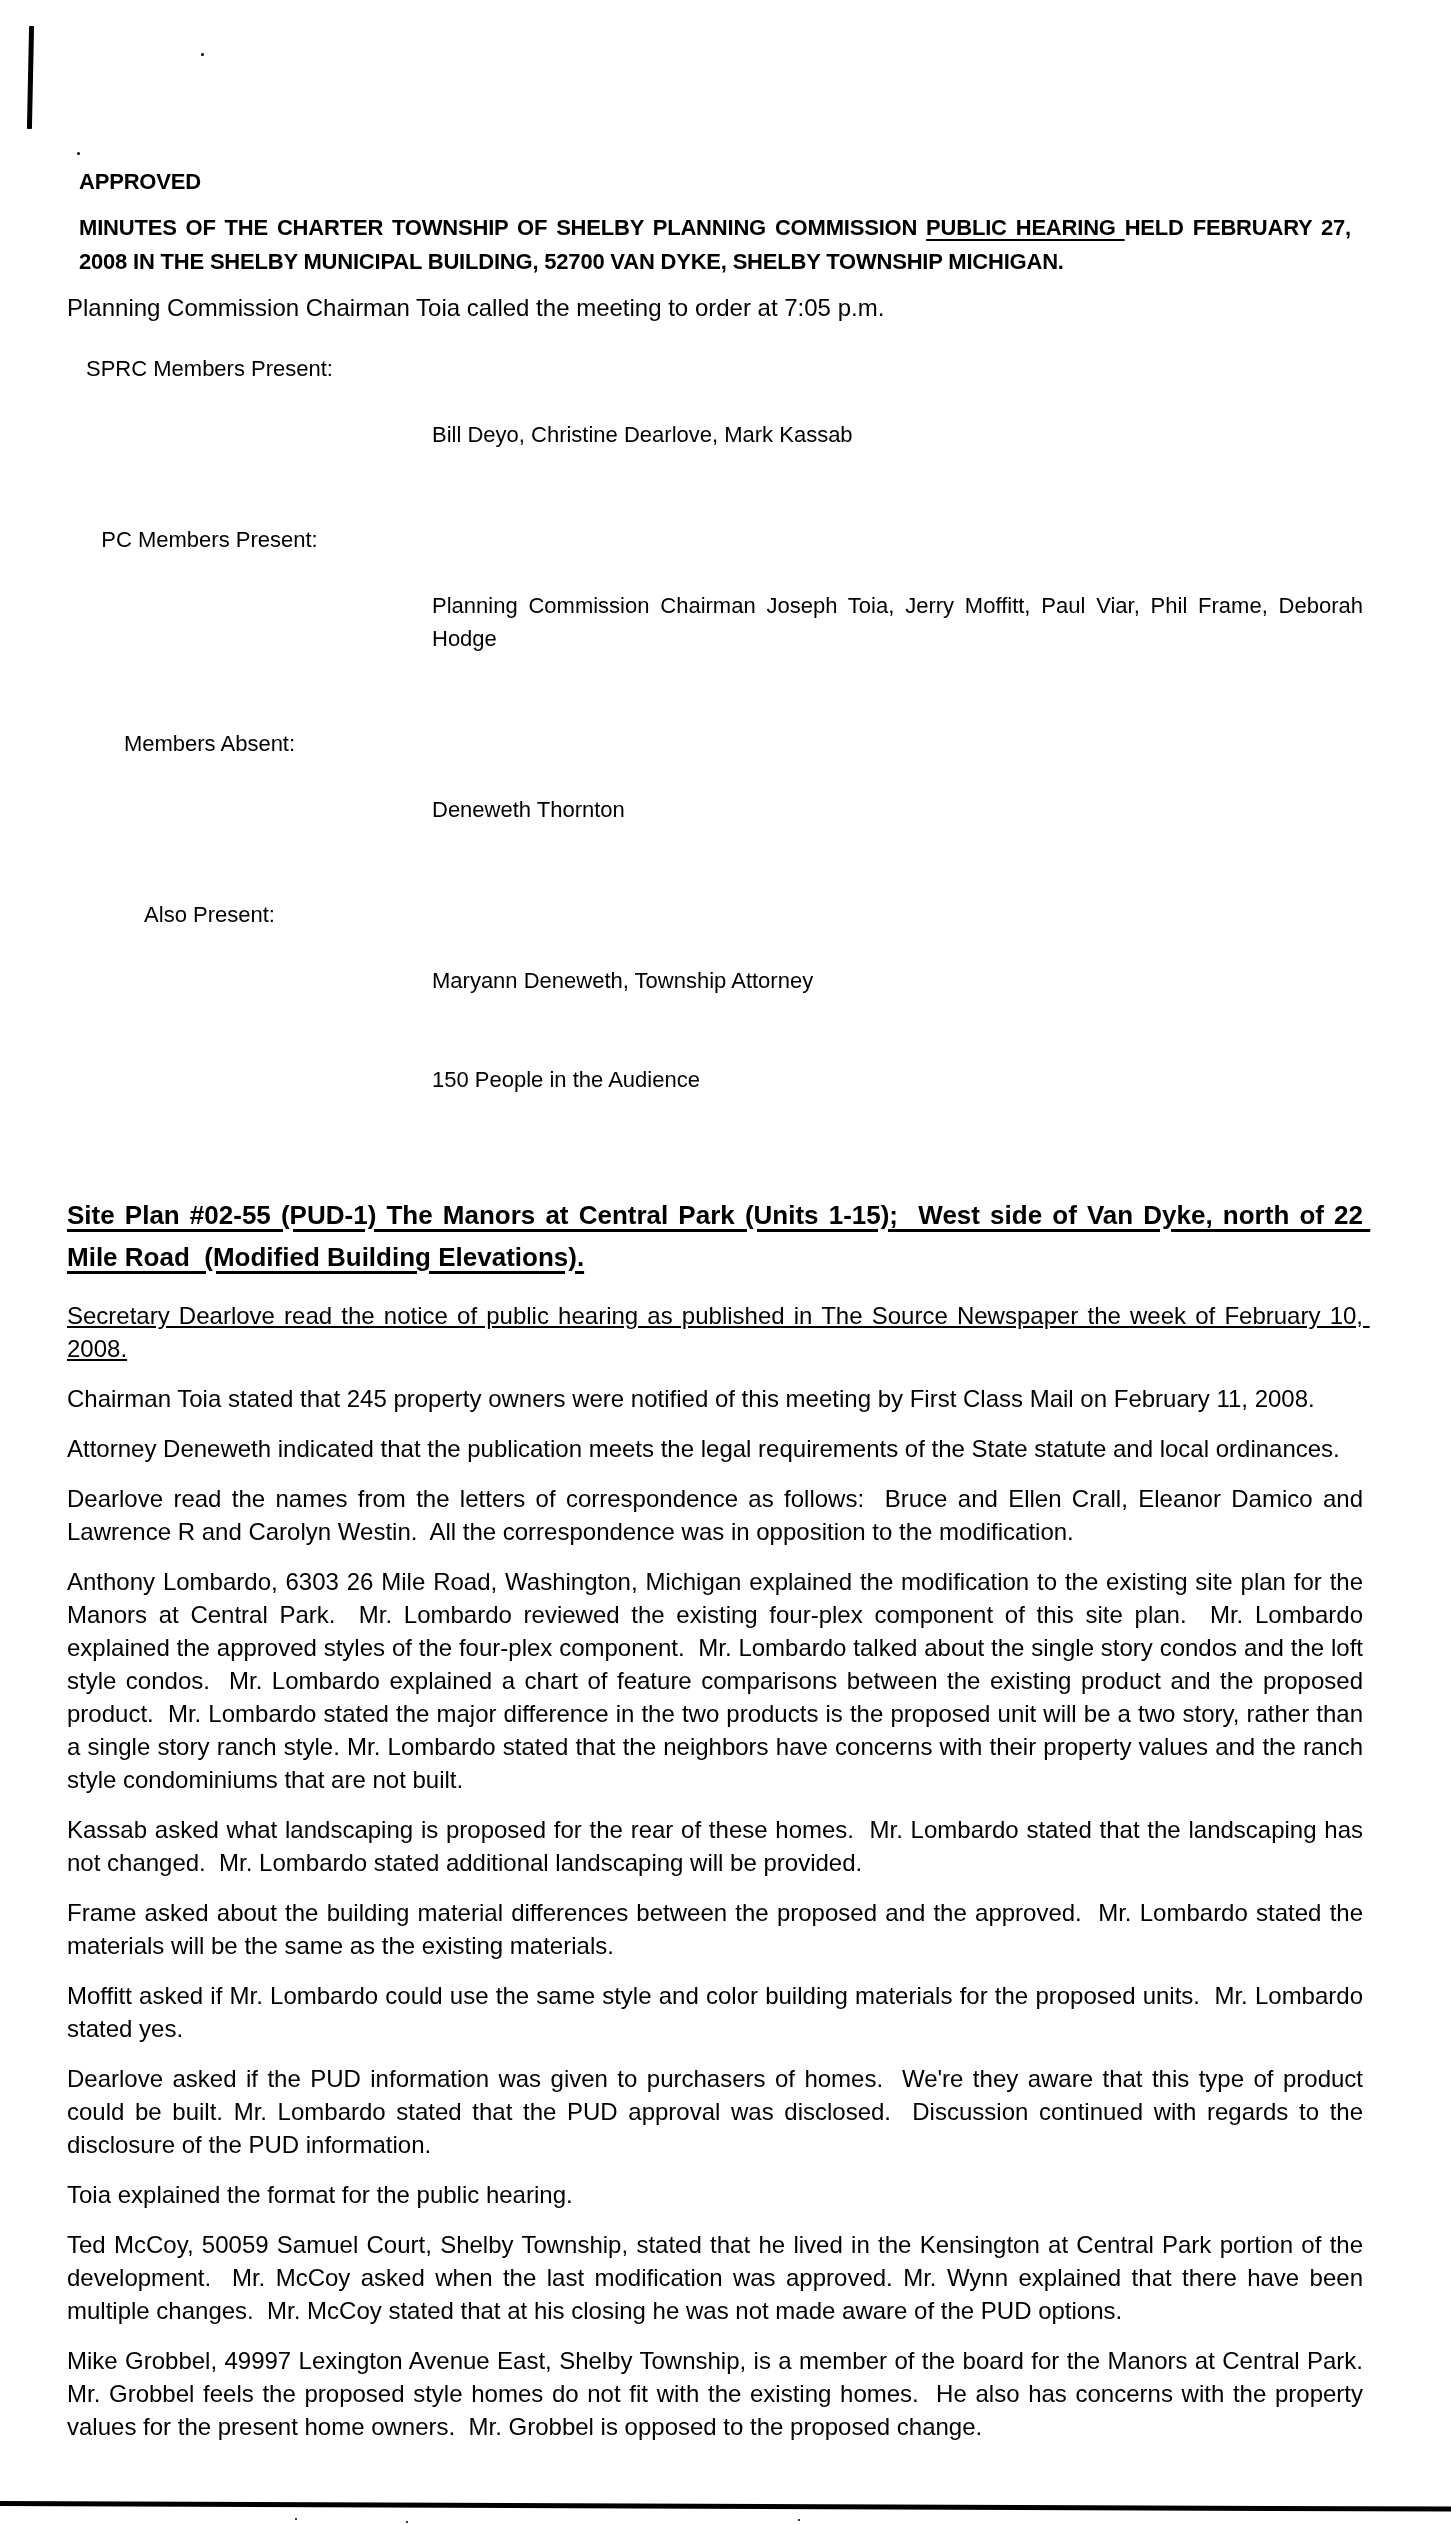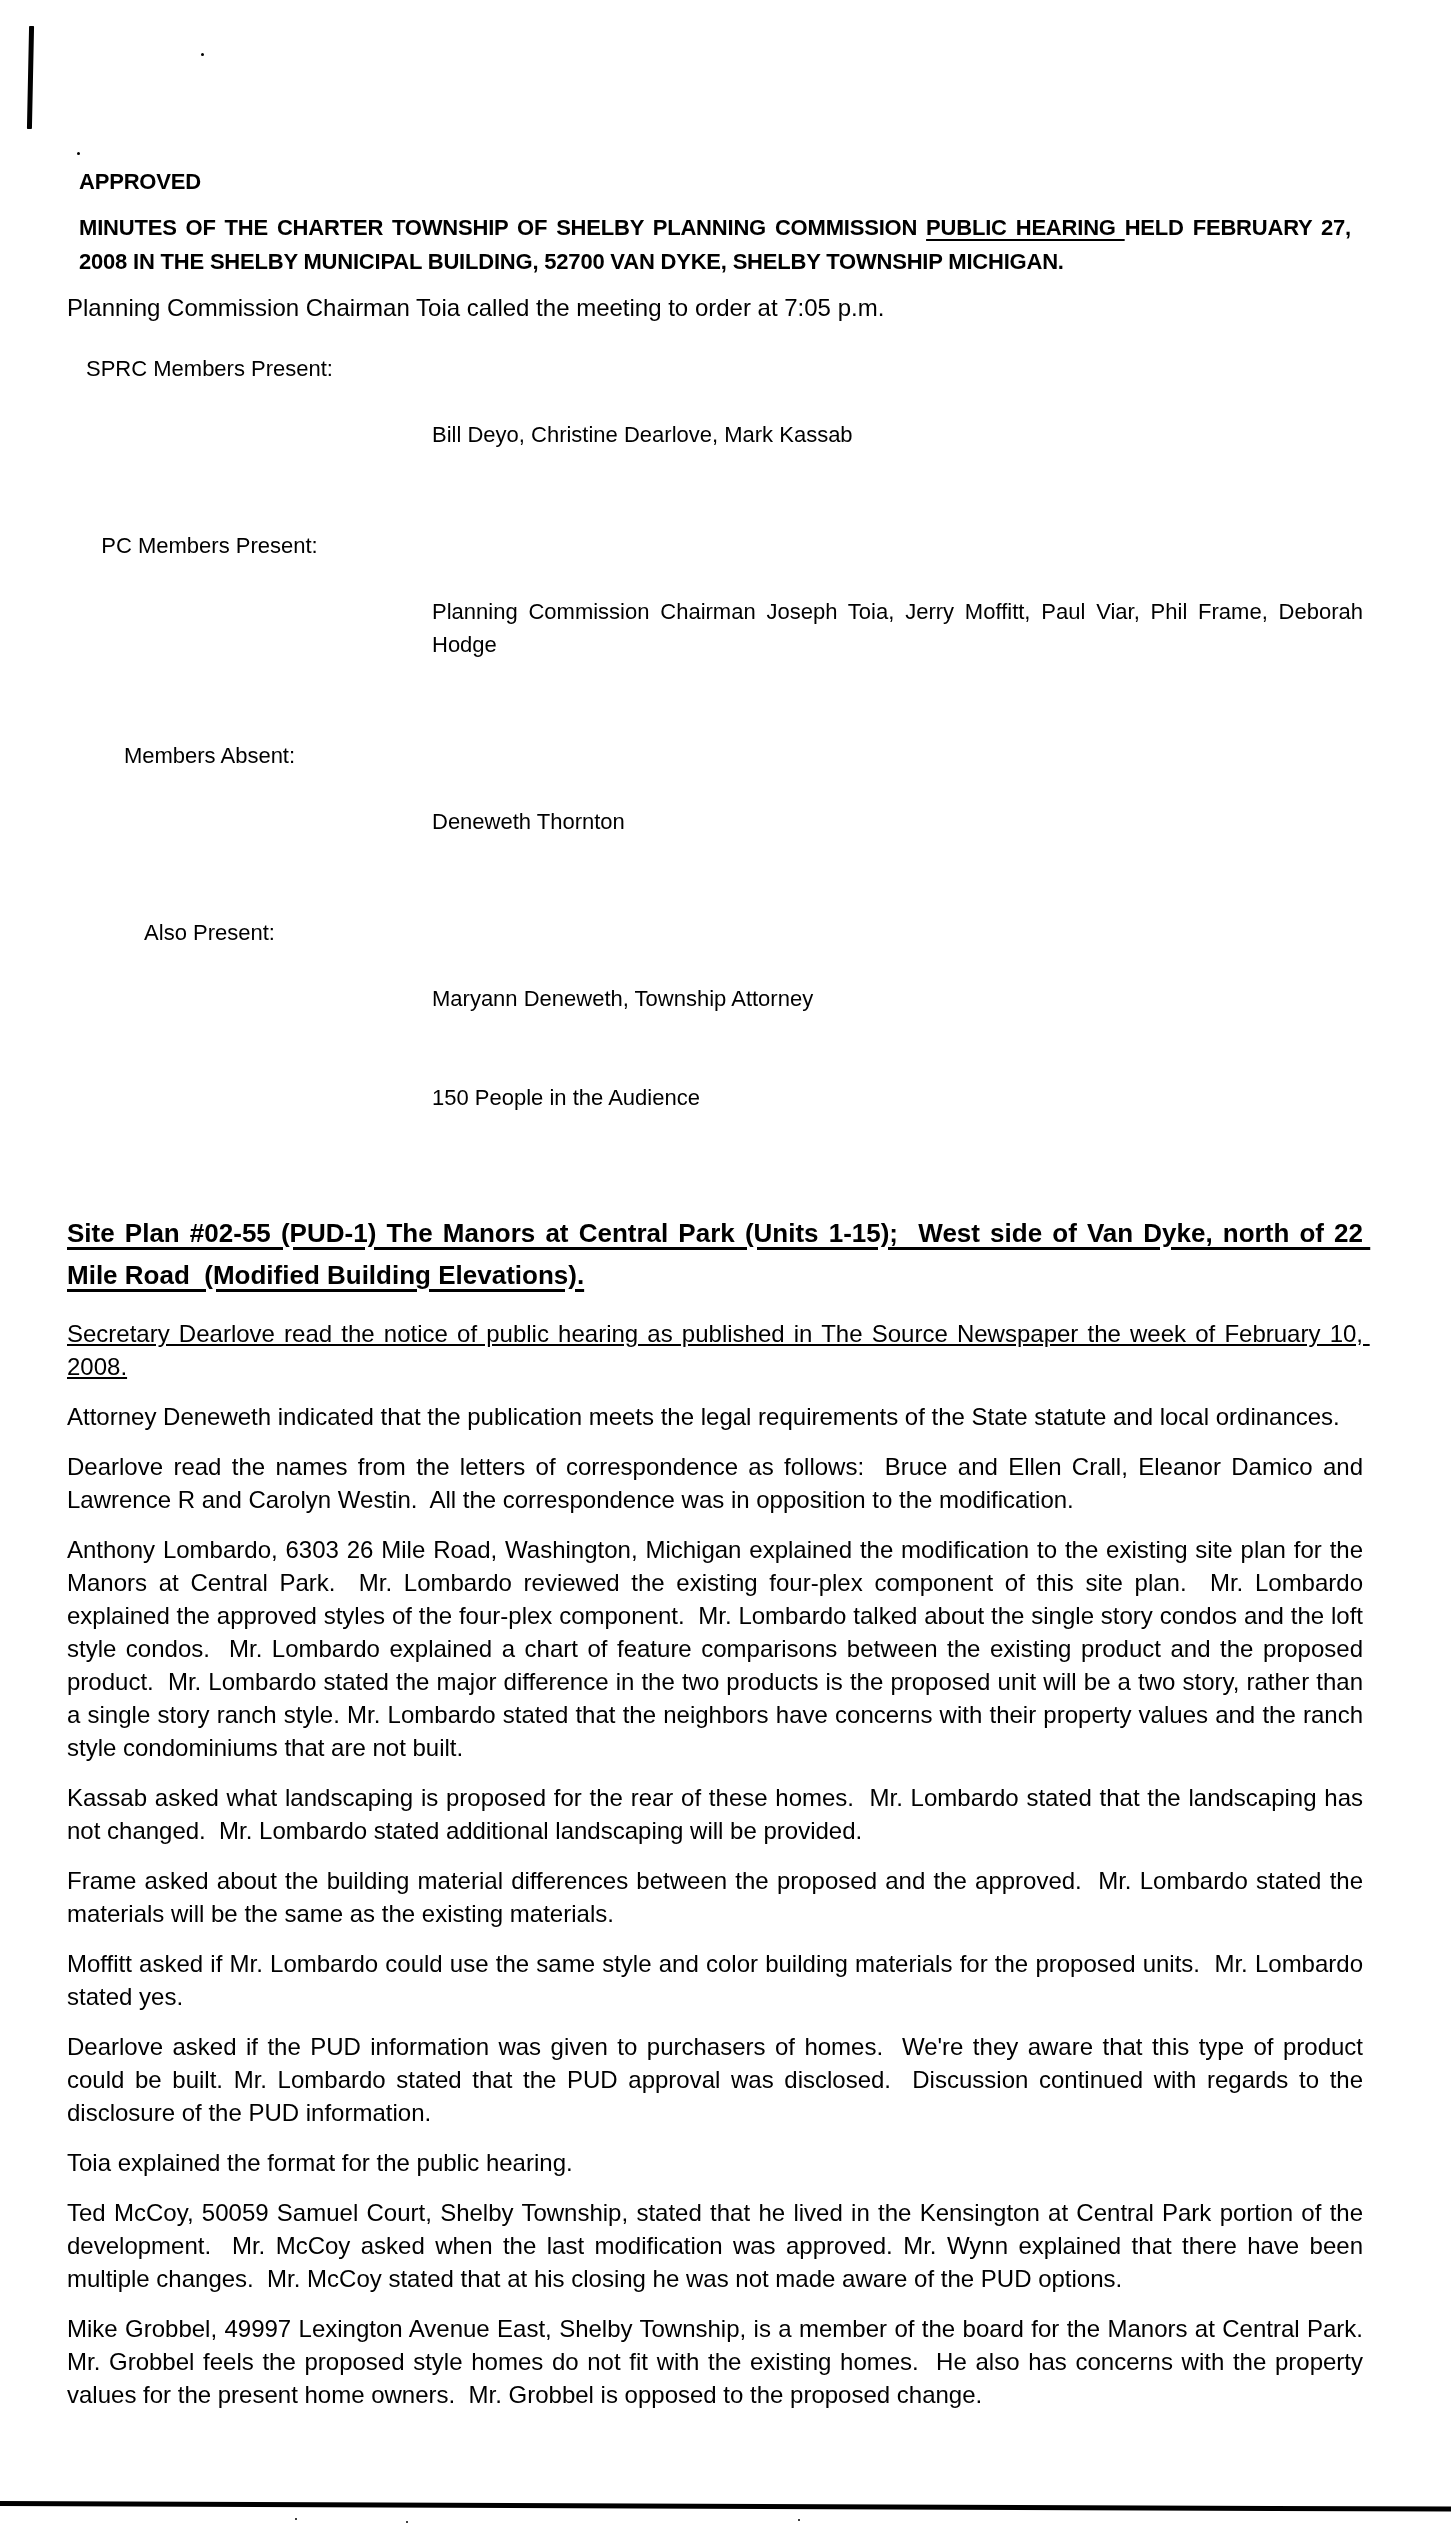--- a/index.html
+++ b/index.html
@@ -39,21 +39,21 @@
     line-height: 33px;
     text-align: justify;
     white-space: pre-wrap;
   }
   .call-order { margin-top: 6.9px; text-align: left; }
   .first-para { margin-top: 21.4px; text-decoration: underline; }
 
   
   .attendance { margin-top: 27.6px; }
   .att-row { display: flex; }
-  .att-row + .att-row { margin-top: 12px; }
+  .att-row + .att-row { margin-top: 6px; }
   .att-label {
     flex: none;
     width: 285px;
     text-align: center;
     font-size: 22px;
     line-height: 33px;
     white-space: pre-wrap;
   }
   .att-value {
     flex: 1;
@@ -139,20 +139,21 @@
       <div class="att-value">
         <div class="att-line">Maryann Deneweth, Township Attorney</div>
         <div class="att-line">150 People in the Audience</div>
       </div>
     </div>
   </section>
 
   <h2 class="section-title">Site Plan #02-55 (PUD-1) The Manors at Central Park (Units 1-15);  West side of Van Dyke, north of 22 Mile Road  (Modified Building Elevations).</h2>
 
   <p class="body-p first-para">Secretary Dearlove read the notice of public hearing as published in The Source Newspaper the week of February 10, 2008.</p>
+  <p class="body-p">Chairman Toia stated that 245 property owners were notified of this meeting by First Class Mail on February 11, 2008.</p>
   <p class="body-p">Attorney Deneweth indicated that the publication meets the legal requirements of the State statute and local ordinances.</p>
   <p class="body-p">Dearlove read the names from the letters of correspondence as follows:  Bruce and Ellen Crall, Eleanor Damico and Lawrence R and Carolyn Westin.  All the correspondence was in opposition to the modification.</p>
   <p class="body-p">Anthony Lombardo, 6303 26 Mile Road, Washington, Michigan explained the modification to the existing site plan for the Manors at Central Park.  Mr. Lombardo reviewed the existing four-plex component of this site plan.  Mr. Lombardo explained the approved styles of the four-plex component.  Mr. Lombardo talked about the single story condos and the loft style condos.  Mr. Lombardo explained a chart of feature comparisons between the existing product and the proposed product.  Mr. Lombardo stated the major difference in the two products is the proposed unit will be a two story, rather than a single story ranch style. Mr. Lombardo stated that the neighbors have concerns with their property values and the ranch style condominiums that are not built.</p>
   <p class="body-p">Kassab asked what landscaping is proposed for the rear of these homes.  Mr. Lombardo stated that the landscaping has not changed.  Mr. Lombardo stated additional landscaping will be provided.</p>
   <p class="body-p">Frame asked about the building material differences between the proposed and the approved.  Mr. Lombardo stated the materials will be the same as the existing materials.</p>
   <p class="body-p">Moffitt asked if Mr. Lombardo could use the same style and color building materials for the proposed units.  Mr. Lombardo stated yes.</p>
   <p class="body-p">Dearlove asked if the PUD information was given to purchasers of homes.  We're they aware that this type of product could be built. Mr. Lombardo stated that the PUD approval was disclosed.  Discussion continued with regards to the disclosure of the PUD information.</p>
   <p class="body-p">Toia explained the format for the public hearing.</p>
   <p class="body-p">Ted McCoy, 50059 Samuel Court, Shelby Township, stated that he lived in the Kensington at Central Park portion of the development.  Mr. McCoy asked when the last modification was approved. Mr. Wynn explained that there have been multiple changes.  Mr. McCoy stated that at his closing he was not made aware of the PUD options.</p>
   <p class="body-p">Mike Grobbel, 49997 Lexington Avenue East, Shelby Township, is a member of the board for the Manors at Central Park.  Mr. Grobbel feels the proposed style homes do not fit with the existing homes.  He also has concerns with the property values for the present home owners.  Mr. Grobbel is opposed to the proposed change.</p>

